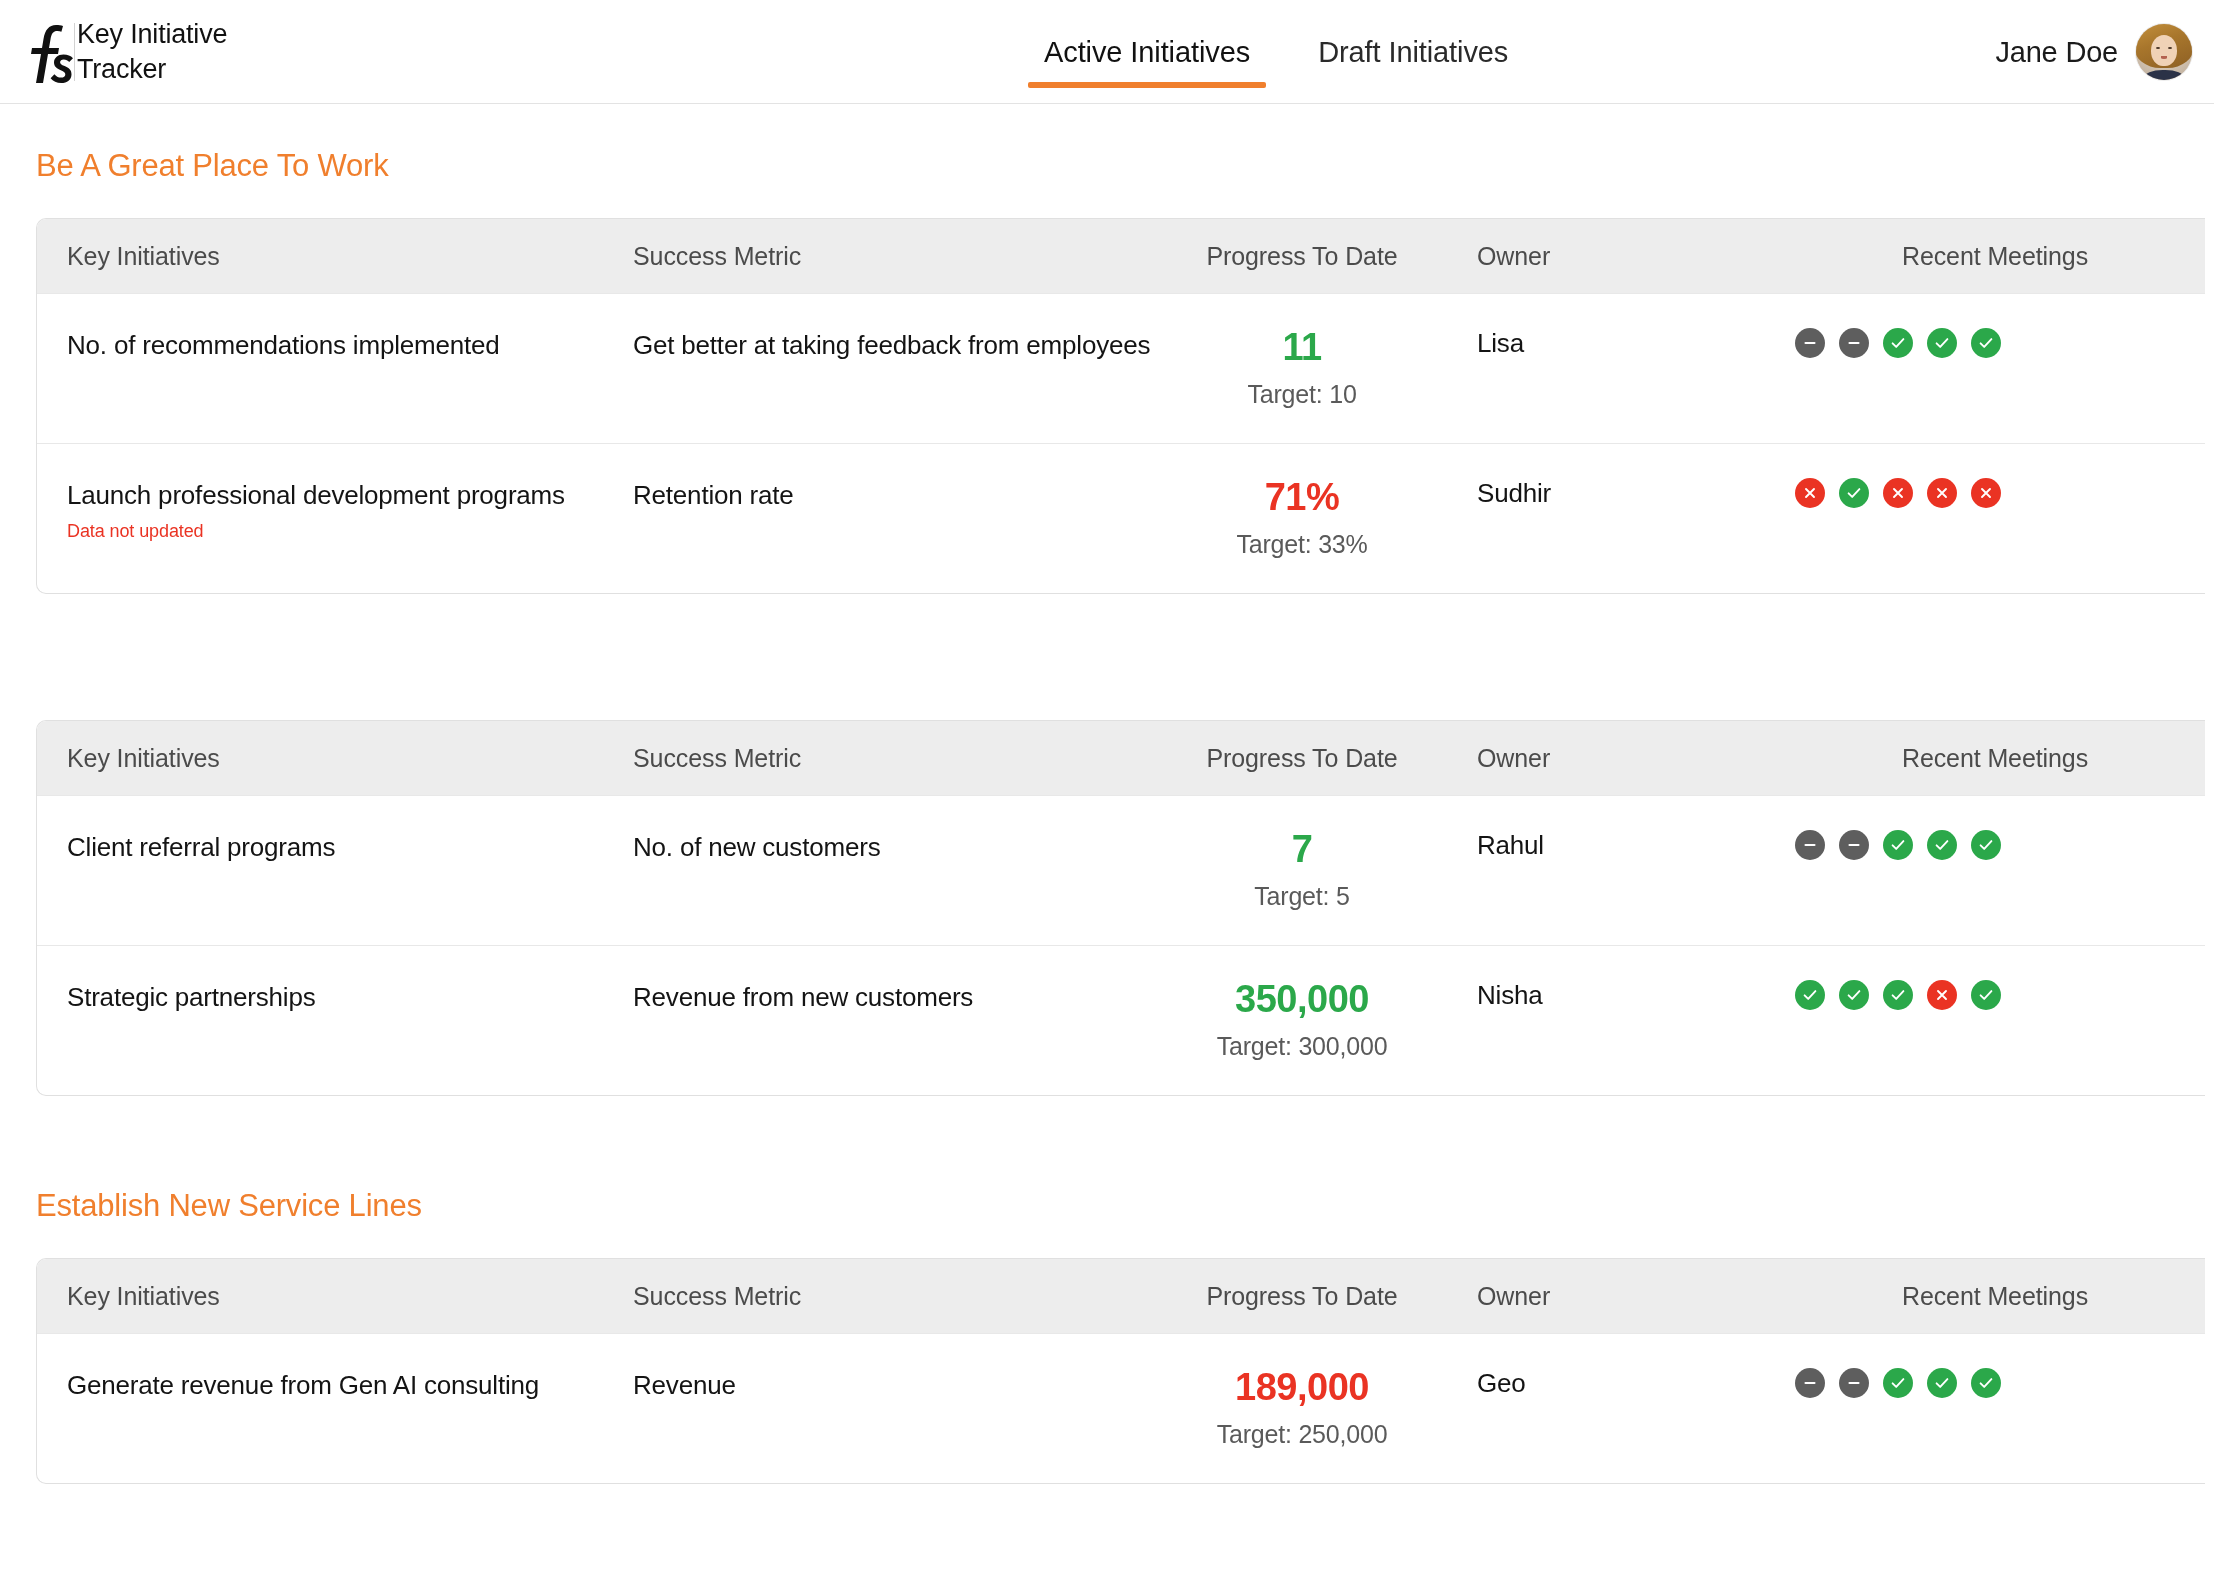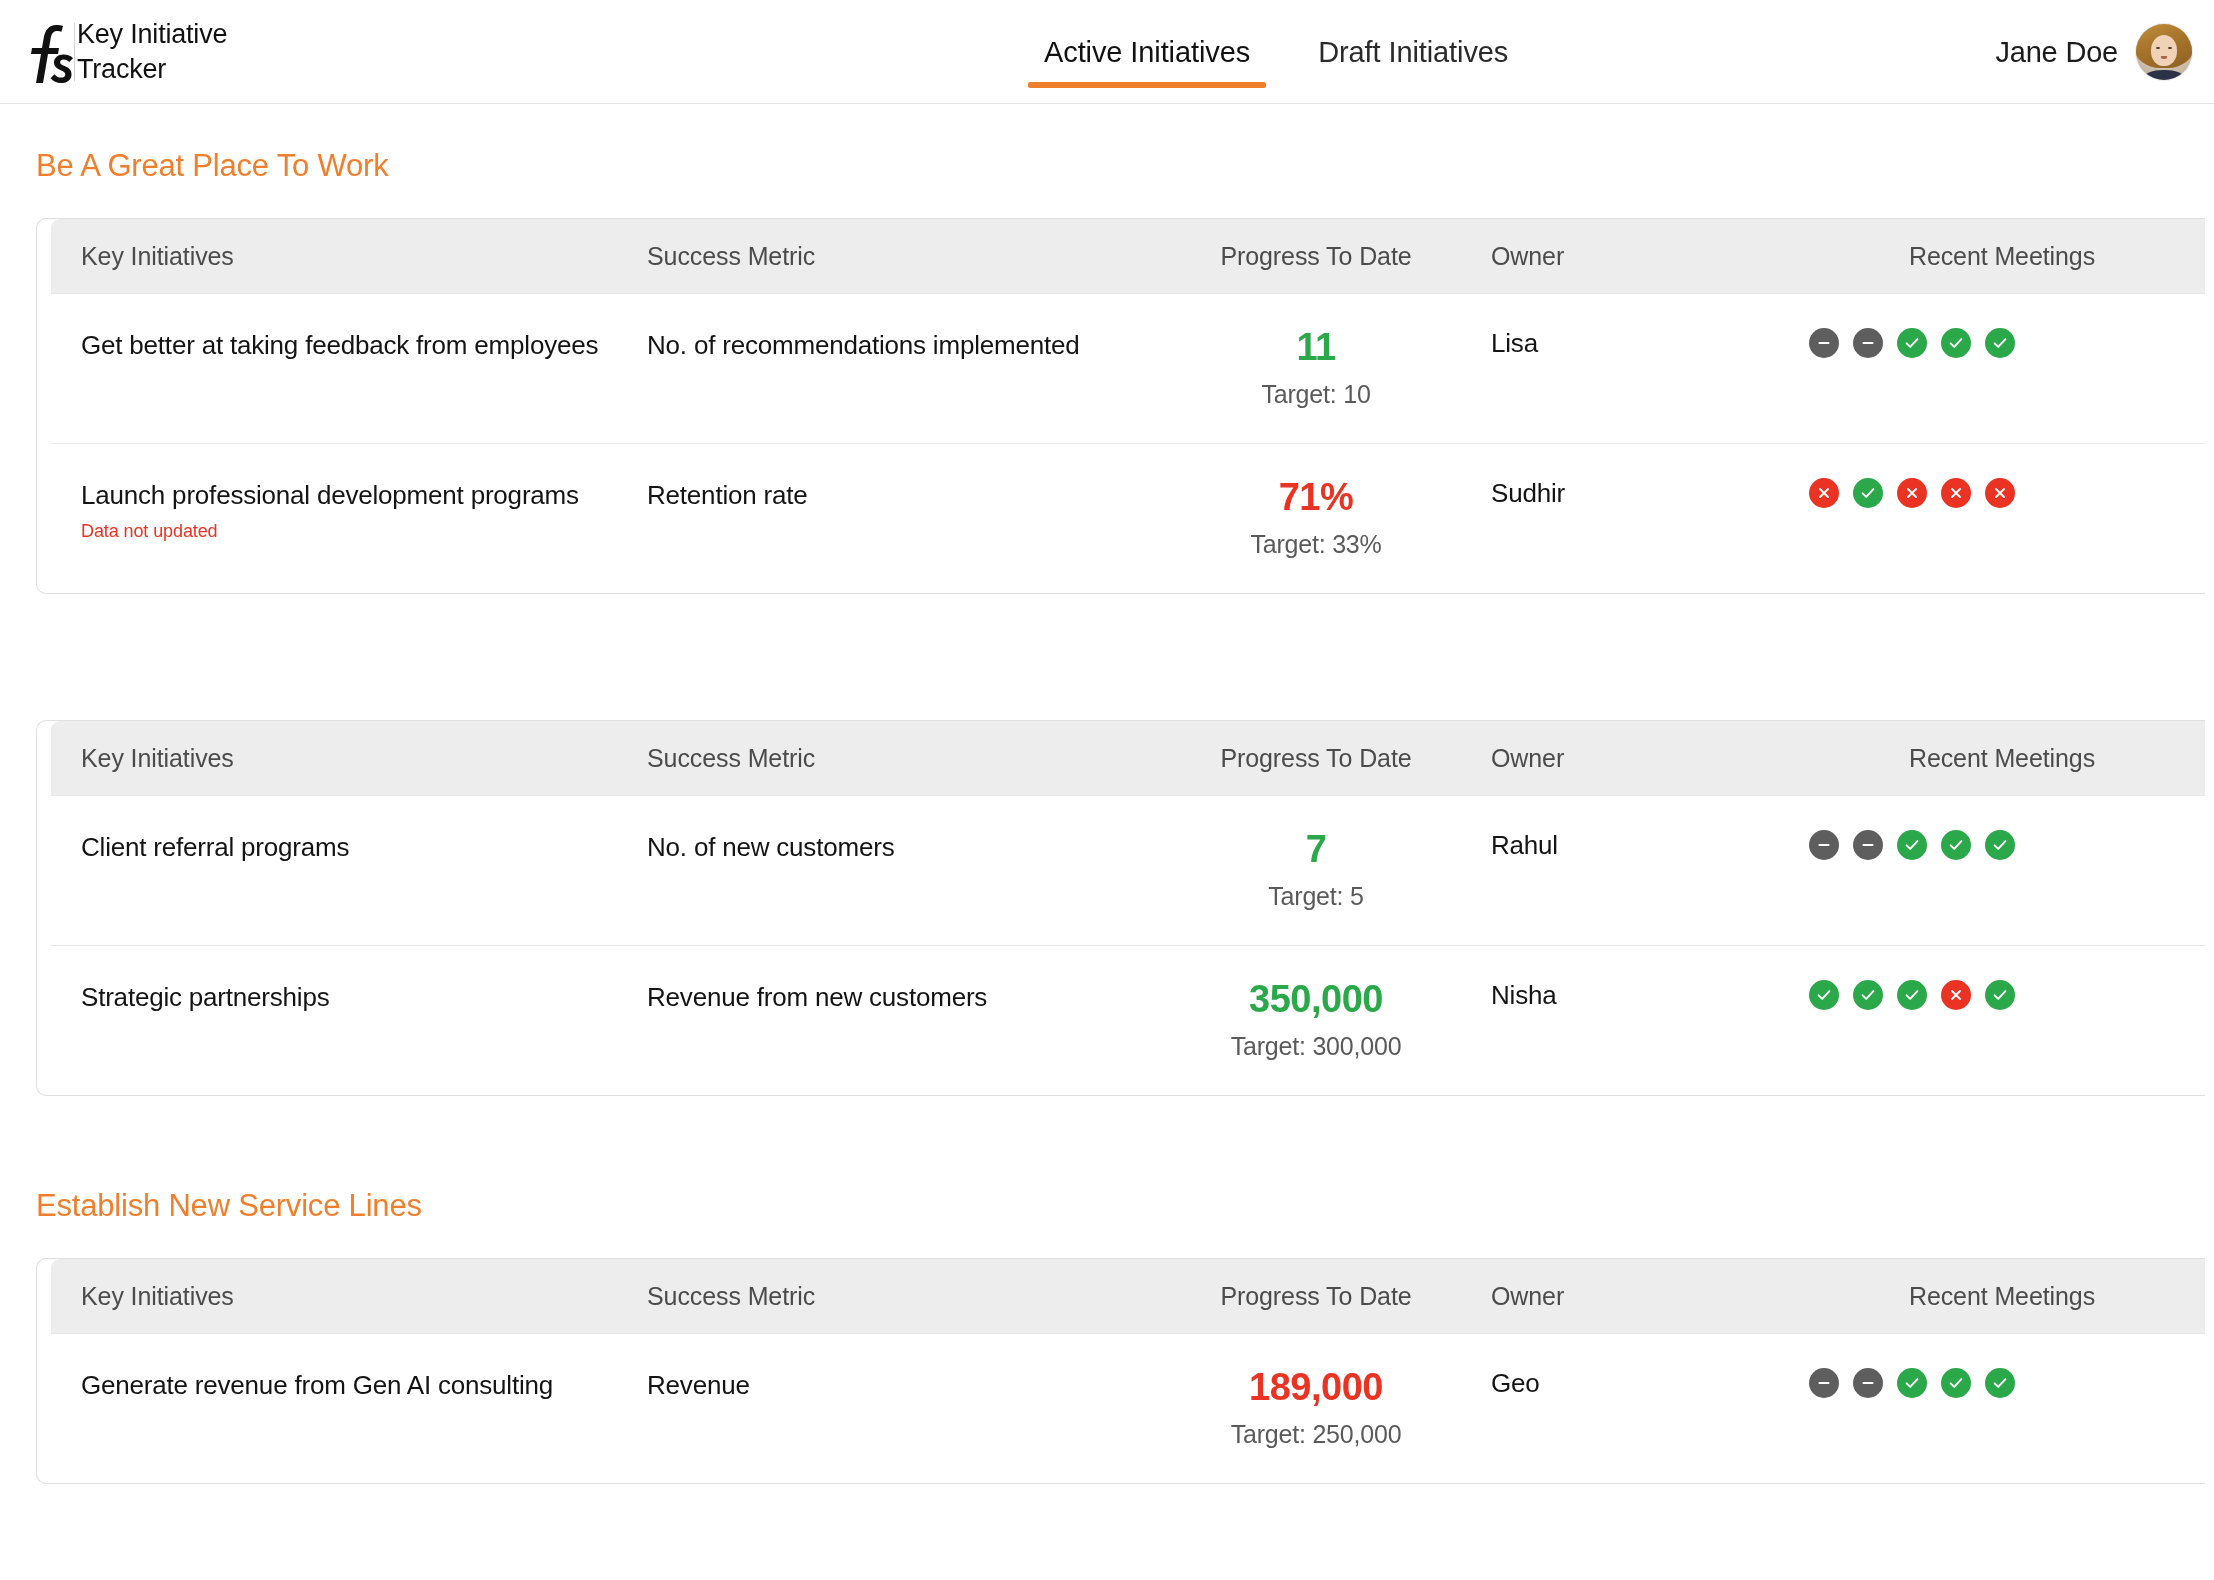--- a/index.html
+++ b/index.html
@@ -140,21 +140,20 @@
   }
 
   .table-card {
     margin-left: 36px;
     margin-right: 9px;
     border: 1px solid #e0e0e0;
     border-right: none;
     border-radius: 10px 0 0 10px;
     background: #ffffff;
     overflow: visible;
-    padding-left: 14px;
   }
 
   .trow {
     display: grid;
     grid-template-columns: 566px 554px 290px 338px 1fr;
     align-items: start;
   }
 
   .thead {
     background: #ededed;
@@ -303,24 +302,24 @@
         <div class="table-card">
           <div class="trow thead">
             <div class="cell">Key Initiatives</div>
             <div class="cell">Success Metric</div>
             <div class="cell progress-head">Progress To Date</div>
             <div class="cell">Owner</div>
             <div class="cell meetings-head">Recent Meetings</div>
           </div>
           <div class="trow tbody-row">
             <div class="cell">
+              <div class="metric">No. of recommendations implemented</div>
+            </div>
+            <div class="cell">
               <div class="init-name">Get better at taking feedback from employees</div>
-            </div>
-            <div class="cell">
-              <div class="metric">No. of recommendations implemented</div>
             </div>
             <div class="cell progress-cell">
               <div class="progress-value good">11</div>
               <div class="progress-target">Target: 10</div>
             </div>
             <div class="owner">Lisa</div>
             <div class="meetings">
               <span class="dot none">
                 <svg width="16" height="16" viewBox="0 0 16 16">
                   <path d="M3.5 8 L12.5 8" fill="none" stroke="#fff" stroke-width="2.1" stroke-linecap="round"></path>

